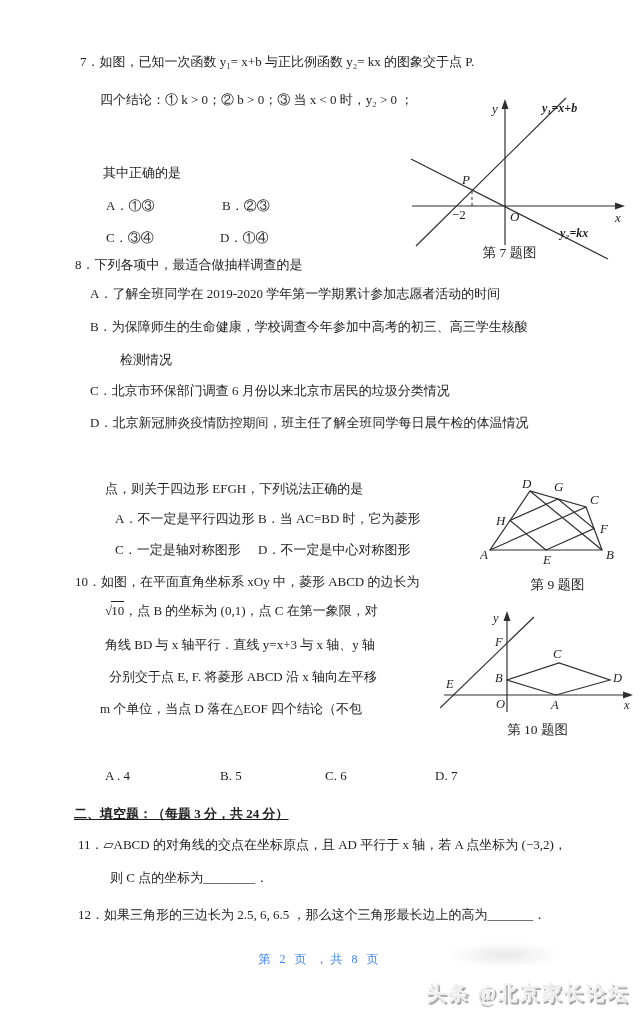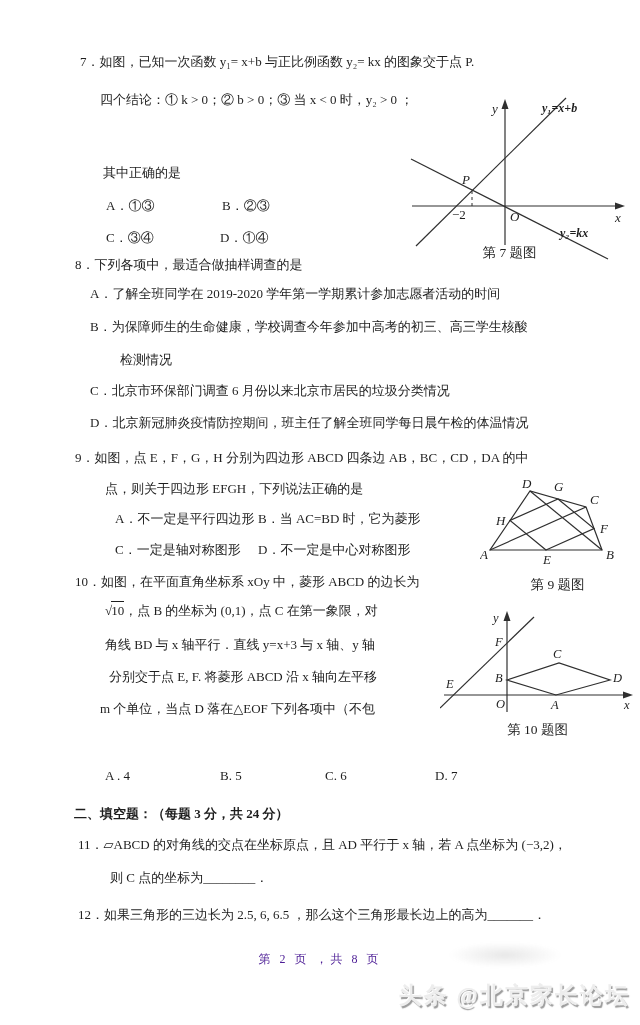--- a/index.html
+++ b/index.html
@@ -1,24 +1,24 @@
 <!DOCTYPE html>
 <html><head>
 <meta charset="utf-8">
 <style>
   html,body{margin:0;padding:0;background:#ffffff;}
   .page{position:relative;width:640px;height:1025px;background:#fff;overflow:hidden;
         font-family:"Liberation Serif","DejaVu Serif",serif;color:#1e1e1e;}
   .t{position:absolute;font-size:13px;line-height:20px;white-space:nowrap;}
-  .bold{font-weight:bold;}
+  .bold{font-weight:bold;text-decoration:underline;}
   .fig{position:absolute;}
   .cap{position:absolute;font-size:13.5px;text-align:center;white-space:nowrap;}
   .footer{position:absolute;left:0;right:0;top:951px;text-align:center;
-          font-size:12px;letter-spacing:3px;color:#4c1d95;}
-  .watermark{position:absolute;right:10px;top:980px;font-size:23px;font-weight:bold;
+          font-size:12px;letter-spacing:3px;color:#3b82f6;}
+  .watermark{position:absolute;right:10px;top:980px;font-size:20px;font-weight:bold;
              letter-spacing:2px;color:#ededed;
              text-shadow:-1px -1px 0 #ffffff,1.5px 1.5px 1px #9b9b9b;}
   .smudge{position:absolute;right:60px;top:938px;width:150px;height:34px;border-radius:50%;
           background:radial-gradient(closest-side,rgba(110,110,110,0.16),rgba(110,110,110,0) 75%);
           filter:blur(1.5px);}
   .radnum{display:inline-block;border-top:1.3px solid #1e1e1e;line-height:17px;margin-left:-1px;}
   svg text{font-family:"Liberation Serif","DejaVu Serif",serif;}
   .it{font-style:italic;font-weight:600;}
   .lbl{font-style:italic;}
 </style>
@@ -59,21 +59,20 @@
   </svg>
   <div class="cap" style="left:392px;top:244px;width:235px">第 7 题图</div>
 
   <div class="t" style="left:75px;top:255px">8．下列各项中，最适合做抽样调查的是</div>
   <div class="t" style="left:90px;top:284px">A．了解全班同学在 2019-2020 学年第一学期累计参加志愿者活动的时间</div>
   <div class="t" style="left:90px;top:317px">B．为保障师生的生命健康，学校调查今年参加中高考的初三、高三学生核酸</div>
   <div class="t" style="left:120px;top:350px">检测情况</div>
   <div class="t" style="left:90px;top:381px">C．北京市环保部门调查 6 月份以来北京市居民的垃圾分类情况</div>
   <div class="t" style="left:90px;top:413px">D．北京新冠肺炎疫情防控期间，班主任了解全班同学每日晨午检的体温情况</div>
 
-  <div class="t" style="left:75px;top:448px">9．如图，点 E，F，G，H 分别为四边形 ABCD 四条边 AB，BC，CD，DA 的中</div>
   <div class="t" style="left:105px;top:479px">点，则关于四边形 EFGH，下列说法正确的是</div>
   <div class="t" style="left:115px;top:509px">A．不一定是平行四边形</div>
   <div class="t" style="left:258px;top:509px">B．当 AC=BD 时，它为菱形</div>
   <div class="t" style="left:115px;top:540px">C．一定是轴对称图形</div>
   <div class="t" style="left:258px;top:540px">D．不一定是中心对称图形</div>
 
   <svg class="fig" style="left:480px;top:477px" width="155" height="95" viewBox="0 0 155 95">
     <g stroke="#2f2f2f" stroke-width="1.2" fill="none">
       <polygon points="10,73 122,73 106,30 50,14"></polygon>
       <polygon points="66,73 114,51.5 78,22 30,43.5"></polygon>
@@ -90,21 +89,21 @@
       <text x="74" y="14">G</text>
       <text x="16" y="48">H</text>
     </g>
   </svg>
   <div class="cap" style="left:480px;top:576px;width:155px">第 9 题图</div>
 
   <div class="t" style="left:75px;top:572px">10．如图，在平面直角坐标系 xOy 中，菱形 ABCD 的边长为</div>
   <div class="t" style="left:105px;top:601px"><span>√</span><span class="radnum">10</span><span>，点 B 的坐标为 (0,1)，点 C 在第一象限，对</span></div>
   <div class="t" style="left:105px;top:635px">角线 BD 与 x 轴平行．直线 y=x+3 与 x 轴、y 轴</div>
   <div class="t" style="left:109px;top:667px">分别交于点 E, F. 将菱形 ABCD 沿 x 轴向左平移</div>
-  <div class="t" style="left:100px;top:699px">m 个单位，当点 D 落在△EOF 下列各项中（不包</div>
+  <div class="t" style="left:100px;top:699px">m 个单位，当点 D 落在△EOF 四个结论（不包</div>
   <div class="t" style="left:105px;top:766px">A . 4</div>
   <div class="t" style="left:220px;top:766px">B. 5</div>
   <div class="t" style="left:325px;top:766px">C. 6</div>
   <div class="t" style="left:435px;top:766px">D. 7</div>
 
   <svg class="fig" style="left:440px;top:608px" width="195" height="112" viewBox="0 0 195 112">
     <g stroke="#2f2f2f" stroke-width="1.2" fill="none">
       <line x1="4" y1="87" x2="186" y2="87"></line>
       <line x1="67" y1="104" x2="67" y2="8"></line>
       <line x1="0" y1="100" x2="94" y2="9"></line>

